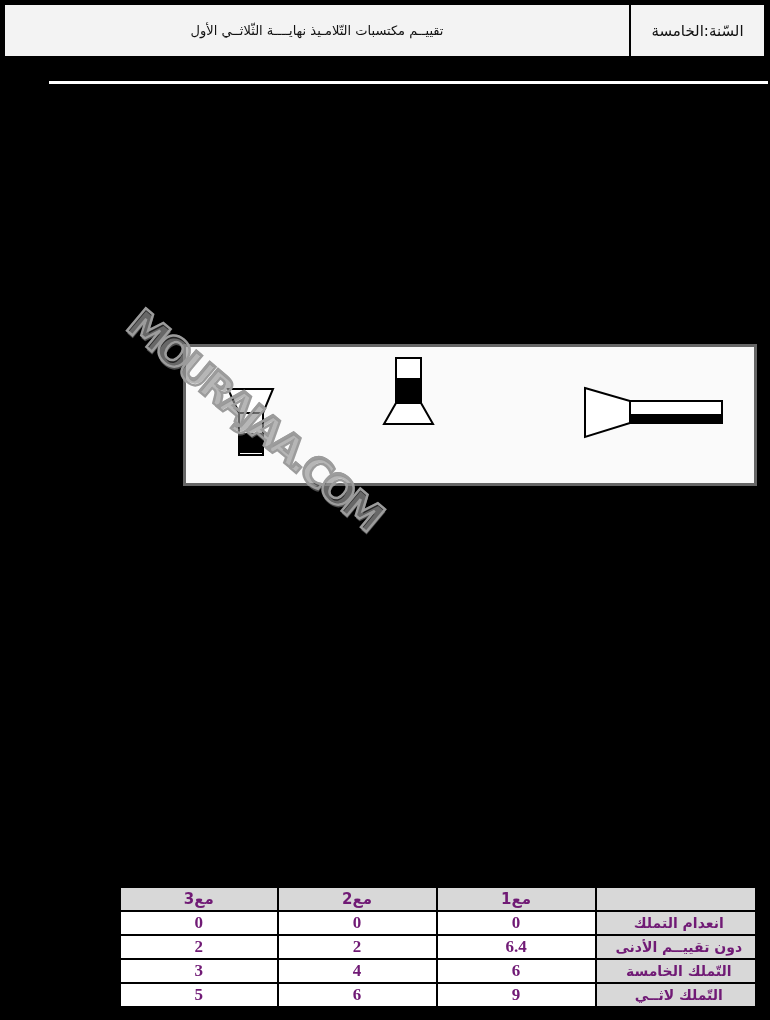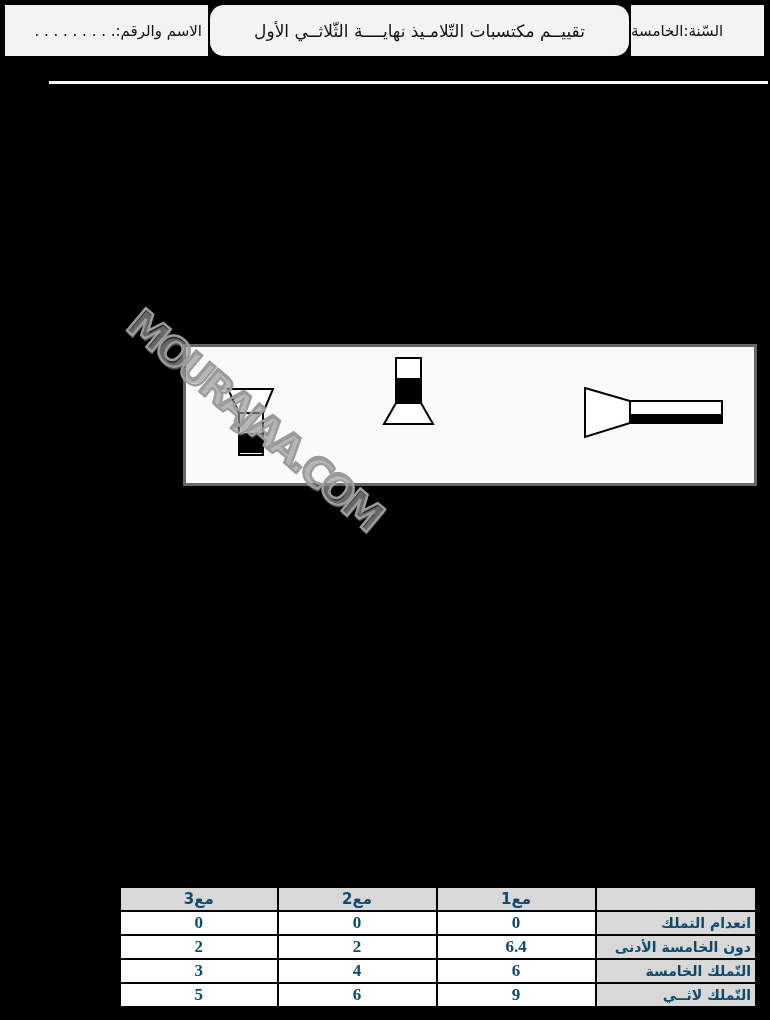--- a/index.html
+++ b/index.html
@@ -4,22 +4,22 @@
 <style>
   html,body{margin:0;padding:0;background:#000;}
   .page{position:relative;width:770px;height:1020px;background:#000;overflow:hidden;
         font-family:"DejaVu Sans",sans-serif;}
 
   
   .hdr{position:absolute;left:3px;top:3px;width:763px;height:55px;box-sizing:border-box;
        background:#000;padding:2px;display:flex;direction:rtl;gap:2px;}
   .hdr .cell{background:#f3f3f3;box-sizing:border-box;display:flex;flex-direction:column;
              justify-content:center;color:#111;}
-  .cell-year{width:133px;text-align:left;font-size:15px;}
-  .cell-title{flex:1;text-align:center;font-size:17px;line-height:24px;border-radius:14px;}
+  .cell-year{width:133px;text-align:center;font-size:15px;}
+  .cell-title{flex:1;text-align:center;font-size:13px;line-height:24px;}
   .cell-name{width:203px;text-align:right;font-size:15px;padding:0 6px;}
 
   
   .divider{position:absolute;left:49px;top:81px;width:719px;height:3px;background:#fff;}
 
   
   .figbox{position:absolute;left:183px;top:344px;width:568px;height:136px;
           background:#fafafa;border:3px solid #666;}
   .figbox svg{display:block;}
 
@@ -27,44 +27,41 @@
   .watermark{position:absolute;left:148px;top:300px;z-index:5;
              transform:rotate(40deg);transform-origin:0 0;
              font-family:"DejaVu Sans",sans-serif;font-weight:bold;
              font-size:40px;letter-spacing:-4px;white-space:nowrap;
              color:transparent;-webkit-text-stroke:2.5px #9c9c9c;
              text-shadow:2px 2px 0 rgba(255,255,255,0.30), -1px -1px 0 rgba(70,70,70,0.55);}
 
   
   .score{position:absolute;left:116px;top:883px;border-collapse:collapse;
          direction:rtl;background:#fff;}
-  .score th,.score td{border:2px solid #000;height:22px;padding:0 4px;color:#0c4a6e;}
+  .score th,.score td{border:2px solid #000;height:22px;padding:0 4px;color:#701a75;}
   .score{border:5px solid #000;}
   .score .shade{background:#d8d8d8;}
   .score .colhead{font-size:15px;font-weight:bold;text-align:center;
                   font-family:"DejaVu Sans",sans-serif;}
-  .score .rowlabel{font-size:14px;font-weight:bold;text-align:right;padding-left:10px;
+  .score .rowlabel{font-size:14px;font-weight:bold;text-align:center;padding-left:10px;
                    font-family:"DejaVu Sans",sans-serif;}
   .score .val{background:#fff;text-align:center;font-weight:bold;font-size:17px;
               font-family:"Liberation Serif","DejaVu Serif",serif;}
 </style>
 </head>
 <body>
 
 <div class="page">
 
   <div class="hdr">
     <div class="cell cell-year">
       <span>السّنة:الخامسة</span>
     </div>
     <div class="cell cell-title">
       <div>تقييــم مكتسبات التّلامـيذ نهايــــة الثّلاثــي الأول</div>
-    </div>
-    <div class="cell cell-name">
-      <span>الاسم والرقم:. . . . . . . . .</span>
     </div>
   </div>
 
   <div class="divider"></div>
 
   <div class="watermark">MOURAJAA.COM</div>
 
   <div class="figbox">
     <svg width="568" height="136" viewBox="0 0 568 136">
 
@@ -102,21 +99,21 @@
       <th class="shade colhead">مع2</th>
       <th class="shade colhead">مع3</th>
     </tr>
     <tr>
       <td class="shade rowlabel">انعدام التملك</td>
       <td class="val">0</td>
       <td class="val">0</td>
       <td class="val">0</td>
     </tr>
     <tr>
-      <td class="shade rowlabel">دون الخامسة الأدنى</td>
+      <td class="shade rowlabel">دون تقييــم الأدنى</td>
       <td class="val">6.4</td>
       <td class="val">2</td>
       <td class="val">2</td>
     </tr>
     <tr>
       <td class="shade rowlabel">التّملك الخامسة</td>
       <td class="val">6</td>
       <td class="val">4</td>
       <td class="val">3</td>
     </tr>

